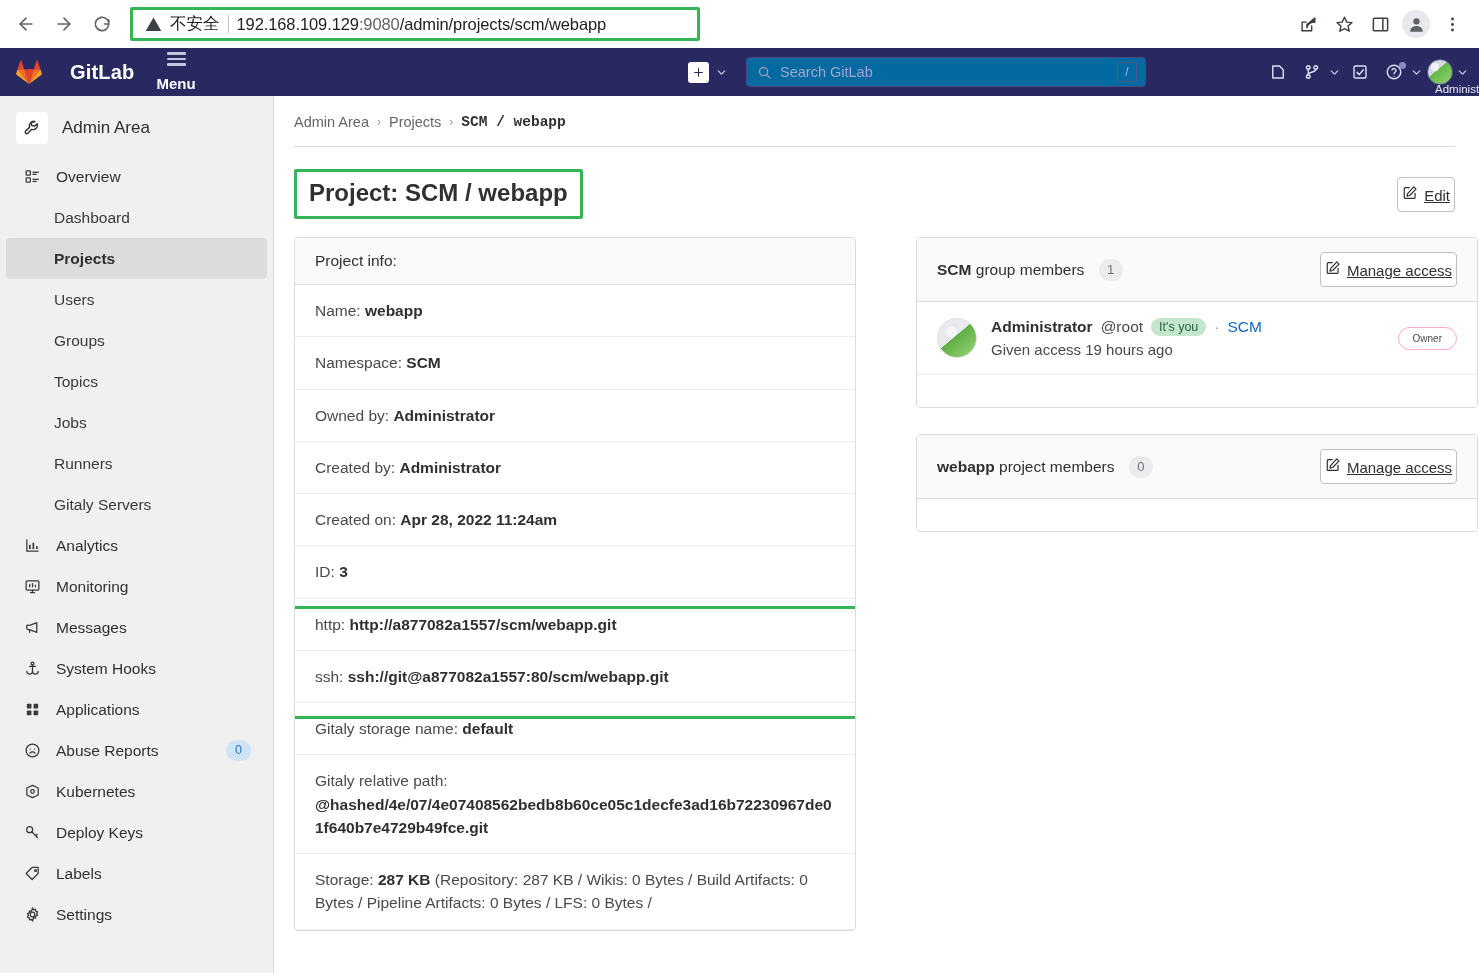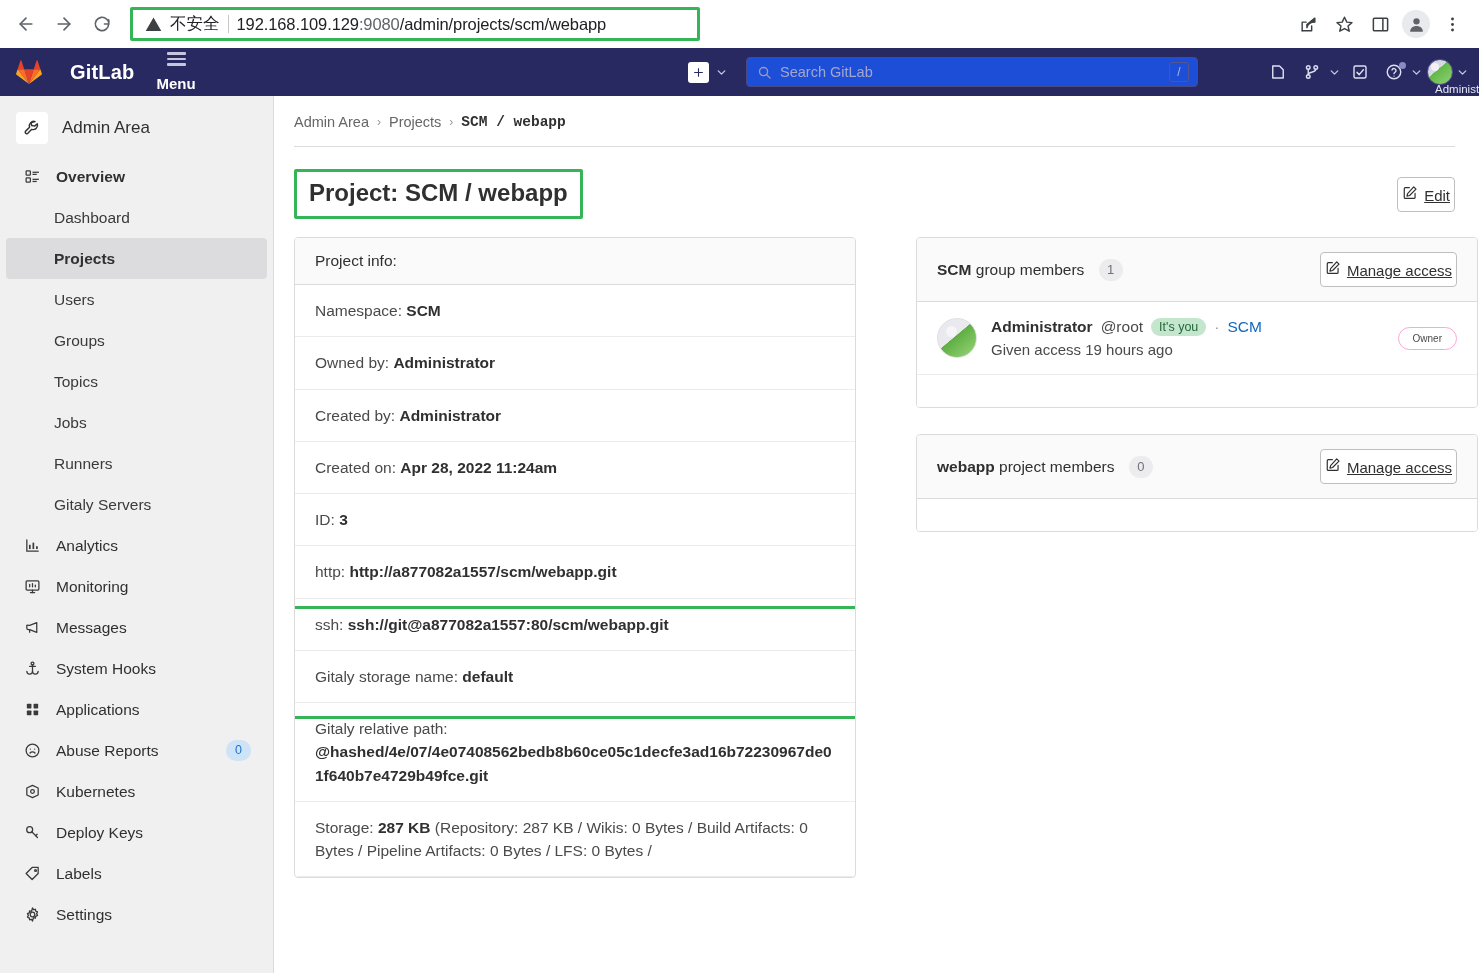--- a/index.html
+++ b/index.html
@@ -124,22 +124,22 @@
     background: #fff;
     color: #292961;
     display: flex; align-items: center; justify-content: center;
     font-size: 16px; line-height: 1;
   }
   .plus-box svg { width: 13px; height: 13px; }
   .chev { color: #c9c9e3; display: flex; align-items: center; }
   .chev svg { width: 13px; height: 13px; }
   .gl-search {
     margin-left: 12px;
-    width: 452px; height: 30px;
-    background: #1d4ed8;
+    width: 400px; height: 30px;
+    background: #0369a1;
     border: 1px solid #4a4a82;
     border-radius: 4px;
     display: flex; align-items: center;
     padding: 0 8px 0 10px;
     gap: 8px;
     position: relative;
   }
   .gl-search .s-ic { color: #9b9bc4; display: flex; }
   .gl-search .s-ic svg { width: 15px; height: 15px; }
   .gl-search input {
@@ -226,21 +226,21 @@
     height: 41px;
     padding: 0 16px;
     color: #303030;
     font-size: 15.5px;
     margin: 0 6px;
     border-radius: 4px;
     position: relative;
   }
   .nav-item .ni-ic { width: 20px; display: flex; align-items: center; justify-content: center; color: #3a3a3a; flex: none; }
   .nav-item .ni-ic svg { width: 17px; height: 17px; }
-  .nav-item.section { font-weight: 700; }
+  .nav-item.section { font-weight: 400; }
   .subnav { padding-left: 0; }
   .sub-item {
     display: flex; align-items: center;
     height: 41px;
     padding: 0 16px 0 48px;
     font-size: 15.5px;
     color: #3a3a3a;
     margin: 0 6px;
     border-radius: 4px;
   }
@@ -764,20 +764,24 @@
 
     <div class="cols">
 
       <div class="col-left">
         <div class="card" style="position:relative;">
           <div class="card-head">
             <span>Project info:</span>
           </div>
 
           <div class="info-row">
+            <span>Name:</span>
+            <b>webapp</b>
+          </div>
+          <div class="info-row">
             <span>Namespace:</span>
             <b>SCM</b>
           </div>
           <div class="info-row">
             <span>Owned by:</span>
             <b>Administrator</b>
           </div>
           <div class="info-row">
             <span>Created by:</span>
             <b>Administrator</b>

